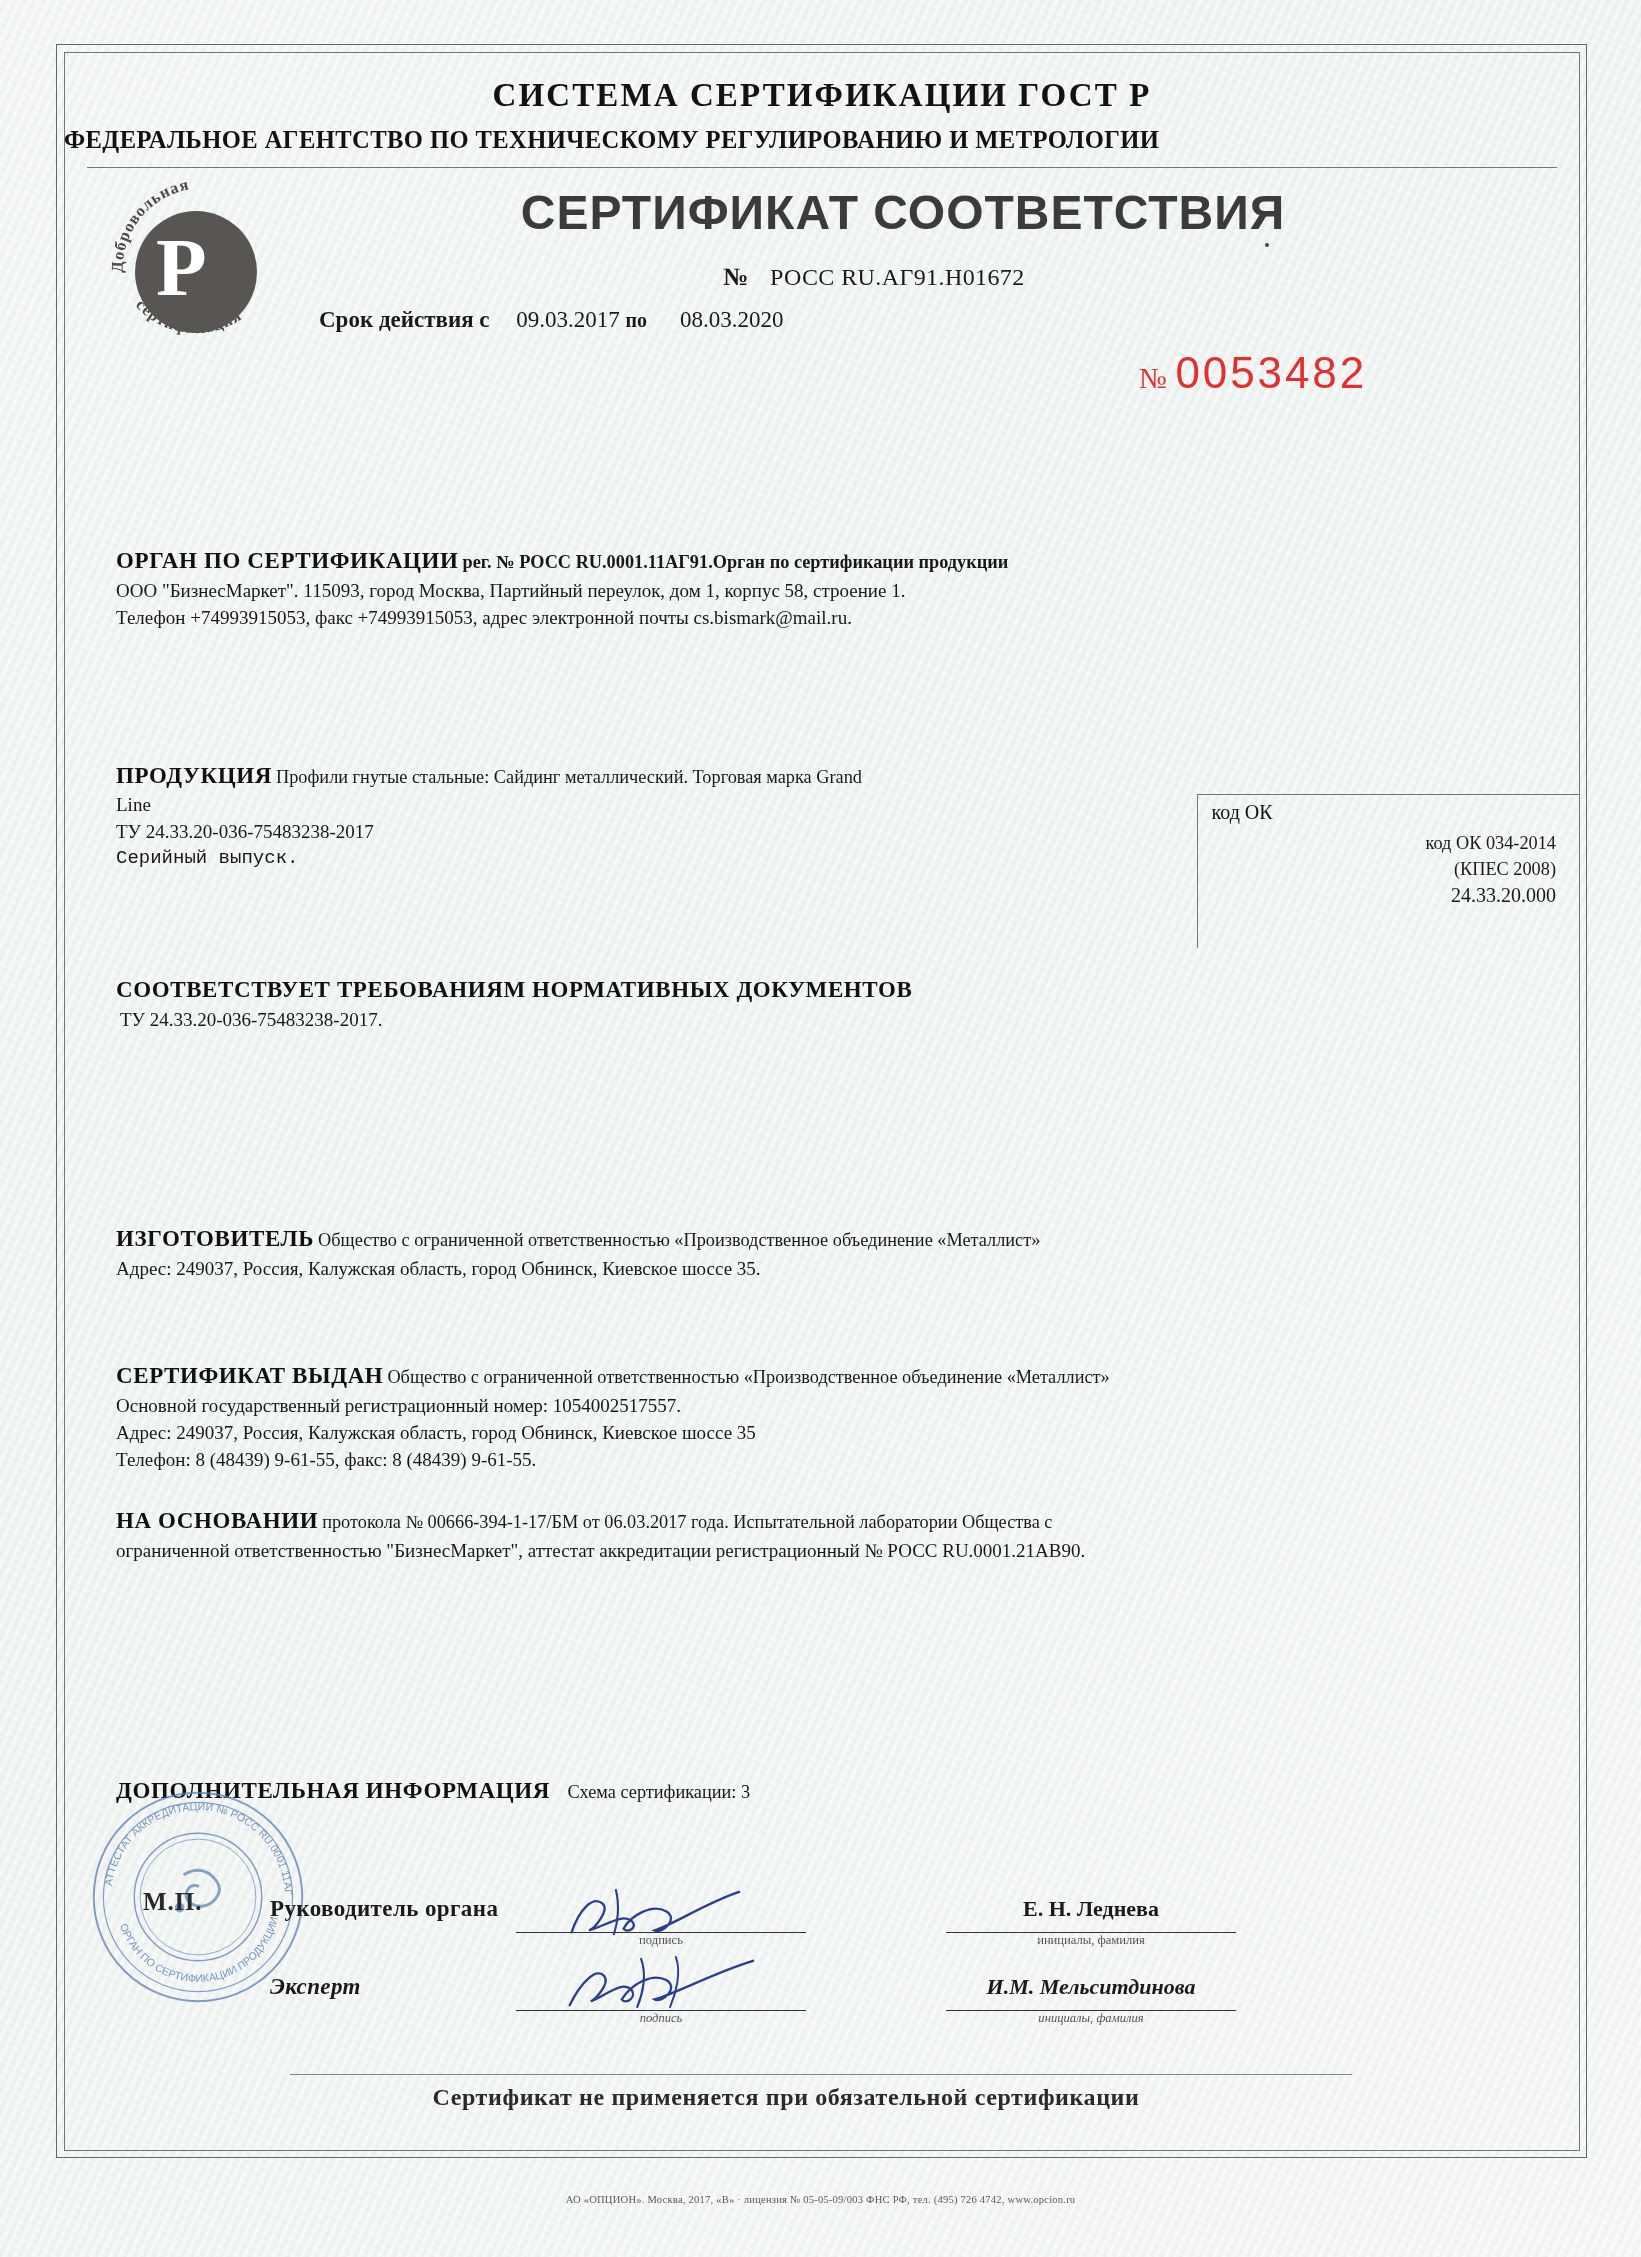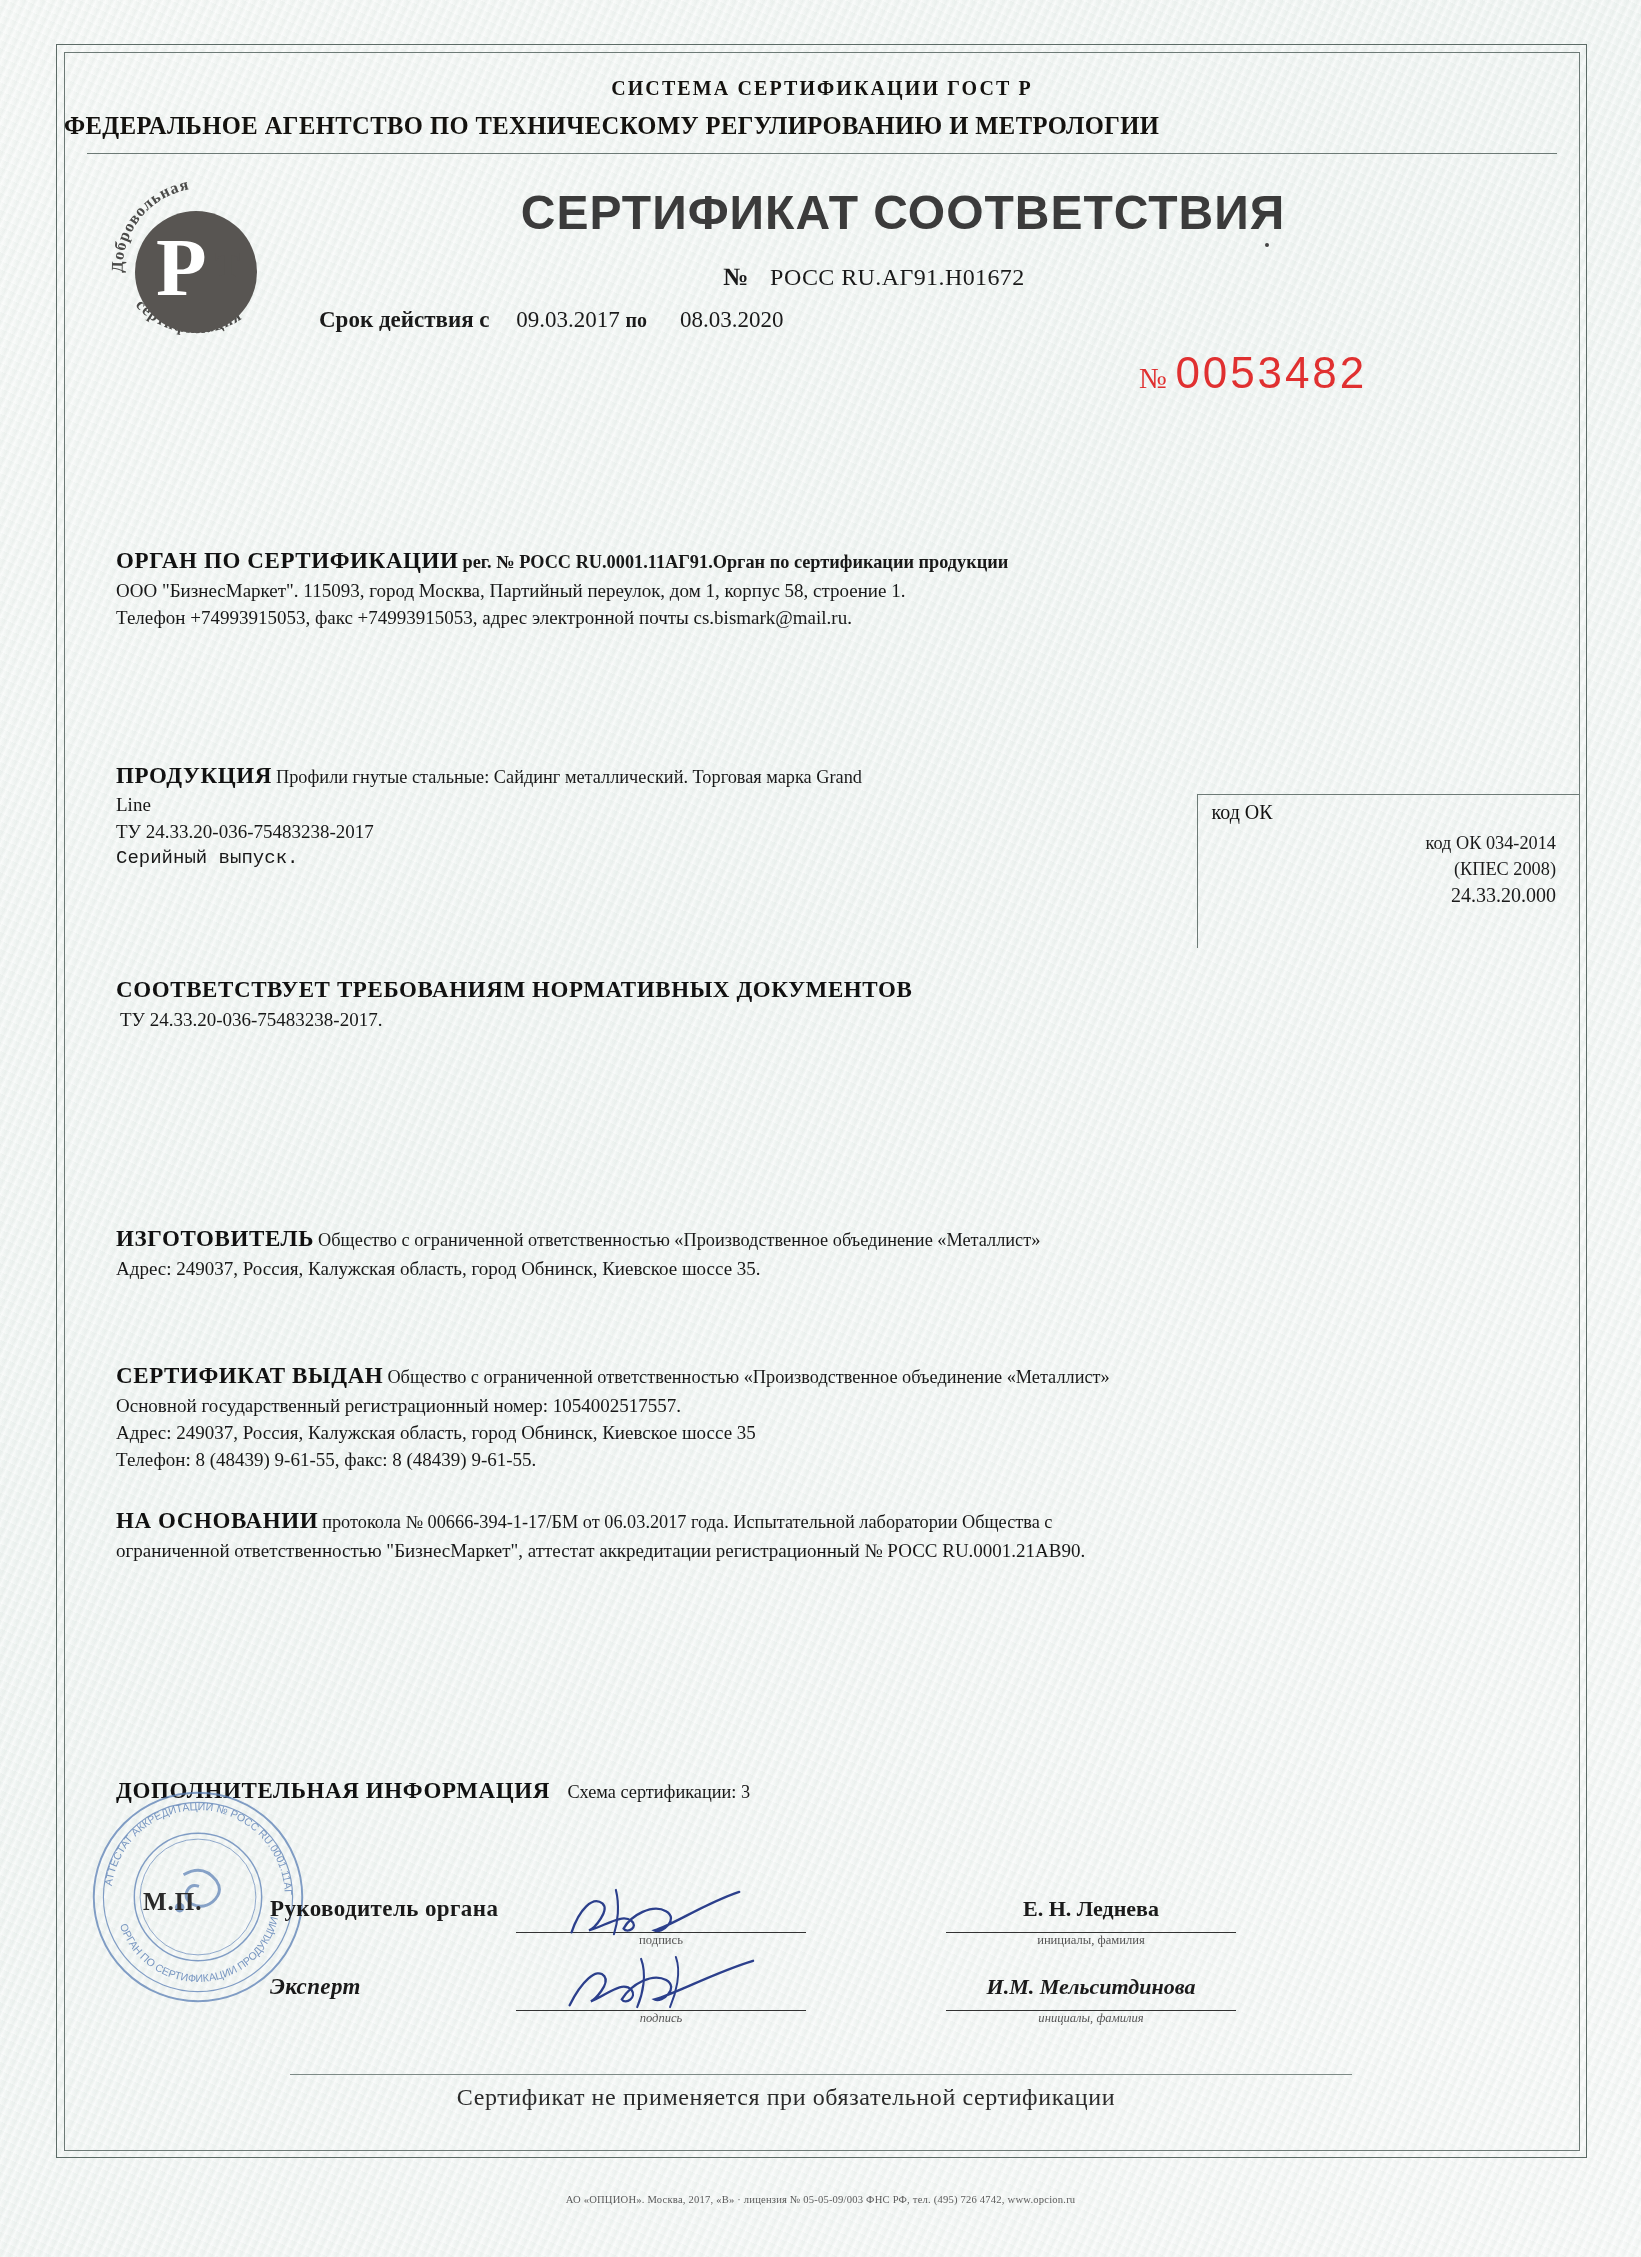--- a/index.html
+++ b/index.html
@@ -53,21 +53,21 @@
     top: 52px;
     width: 1516px;
     height: 2099px;
     box-sizing: border-box;
     padding: 0;
   }
 
   
   .hdr-title {
     text-align: center;
-    font-size: 20px;
+    font-size: 33px;
     letter-spacing: 2.1px;
     font-weight: bold;
     margin-top: 25px;
     color: #14120f;
   }
   .hdr-sub {
     text-align: left;
     font-size: 24.6px;
     letter-spacing: 0.4px;
     font-weight: bold;
@@ -294,20 +294,21 @@
 
   .footer-note {
     position: absolute;
     left: 64px;
     top: 2084px;
     width: 1444px;
     text-align: center;
     font-size: 24px;
     letter-spacing: 0.6px;
     color: #2a2a2a;
+    font-weight: bold;
   }
   .footer-rule {
     position: absolute;
     left: 290px;
     top: 2074px;
     width: 1062px;
     border-bottom: 1px solid #7d8a86;
   }
   .bottom-print {
     position: absolute;

